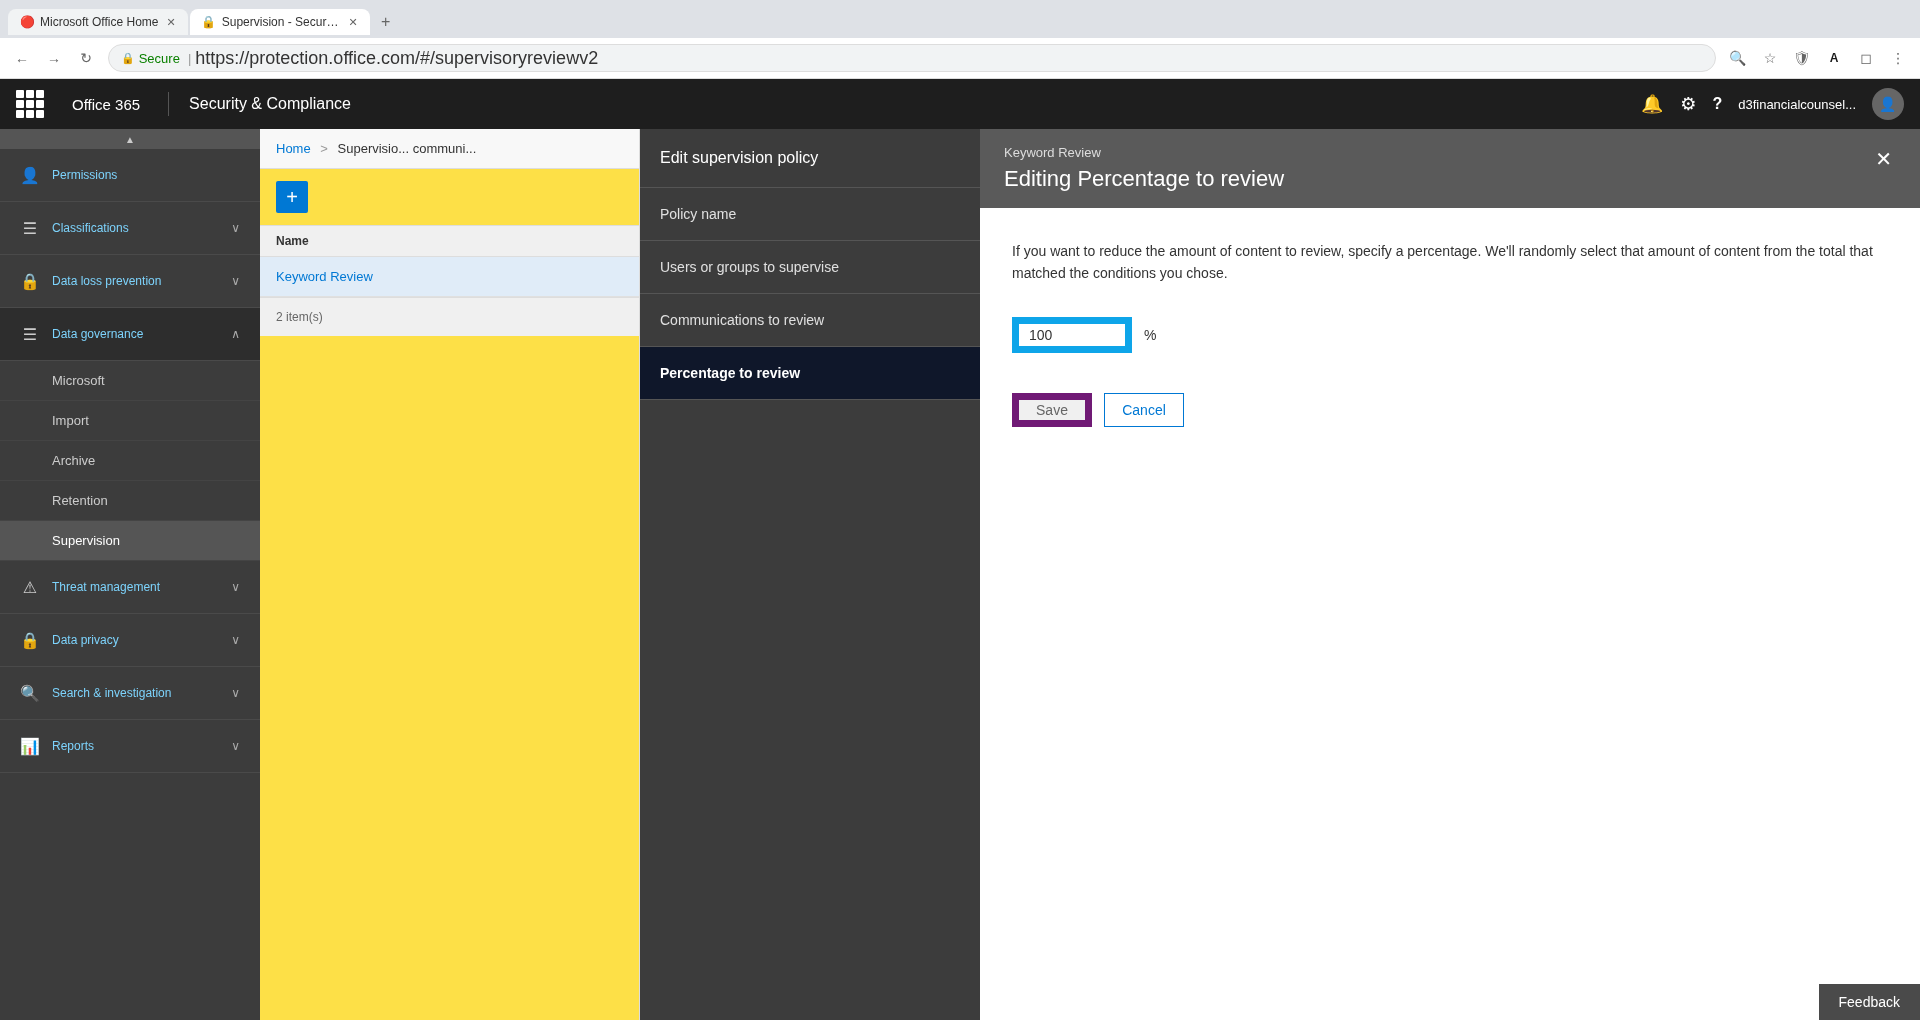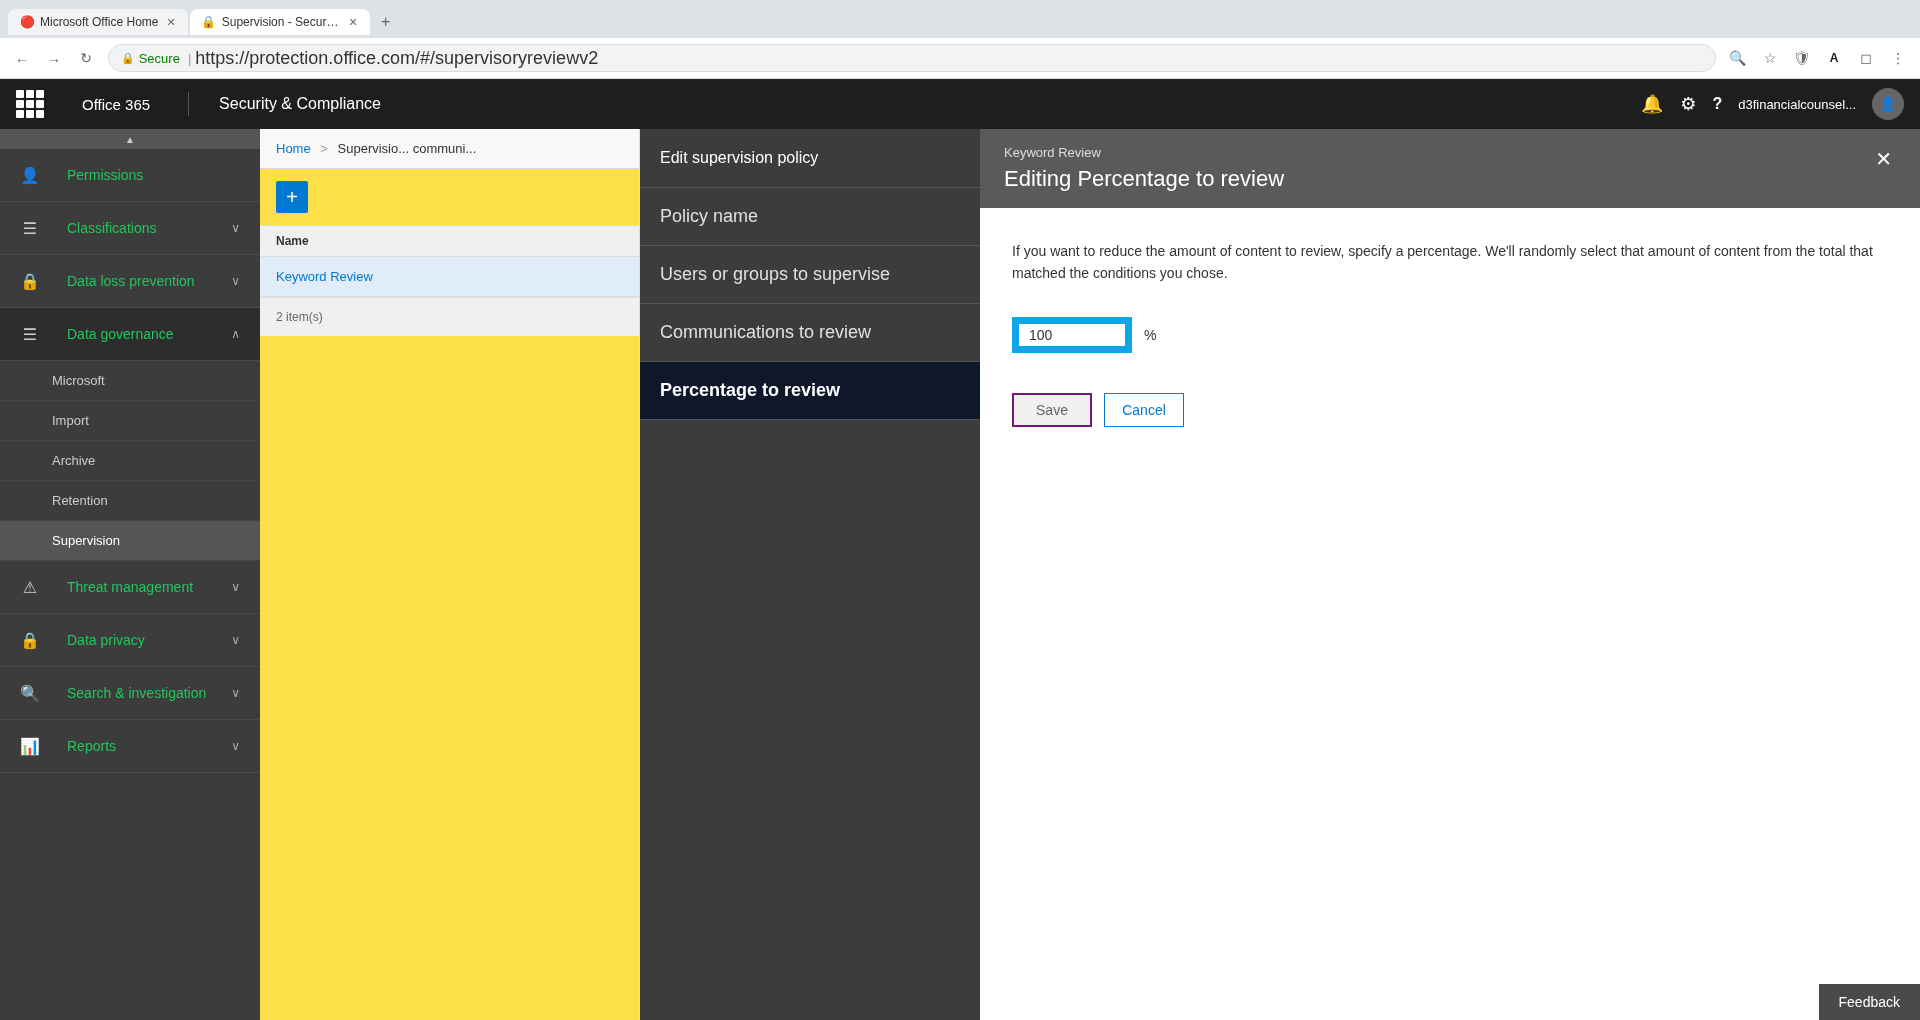--- a/index.html
+++ b/index.html
@@ -130,21 +130,21 @@
       height: calc(100vh - 78px);
     }
 
     
     .top-nav {
       background: #1e1e1e;
       height: 50px;
       display: flex;
       align-items: center;
       padding: 0 16px;
-      gap: 30px;
+      gap: 20px;
       flex-shrink: 0;
     }
     .waffle-btn {
       width: 28px;
       height: 28px;
       display: grid;
       grid-template-columns: repeat(3, 8px);
       grid-template-rows: repeat(3, 8px);
       gap: 2px;
       cursor: pointer;
@@ -238,23 +238,22 @@
       margin-right: 12px;
       flex-shrink: 0;
       display: flex;
       align-items: center;
       justify-content: center;
       color: #ccc;
       font-size: 16px;
     }
     .sidebar-item-label {
       flex: 1;
-      font-size: 14px;
-      color: #22c55e;
-      margin-left: 15px;
+      font-size: 12px;
+      color: #7dd3fc;
     }
     .sidebar-item-chevron {
       color: #aaa;
       font-size: 12px;
     }
     .sidebar-item.expanded { background: #2d2d2d; }
     .sidebar-sub-item {
       padding: 12px 20px 12px 52px;
       cursor: pointer;
       font-size: 13px;
@@ -349,21 +348,21 @@
       border-bottom: 1px solid #555;
       background: #3c3c3c;
     }
     .edit-step {
       padding: 18px 20px;
       border-bottom: 1px solid #555;
       cursor: pointer;
     }
     .edit-step.active { background: #0f172a; }
     .edit-step-label {
-      font-size: 18px;
+      font-size: 14px;
       color: #e0e0e0;
       font-weight: 500;
     }
     .edit-step.active .edit-step-label { color: #fff; font-weight: 600; }
 
     
     .dialog-panel {
       flex: 1;
       background: #fff;
       overflow-y: auto;
@@ -425,21 +424,21 @@
     }
     .dialog-actions {
       display: flex;
       gap: 12px;
       align-items: center;
     }
     .btn-save {
       min-width: 80px;
       height: 34px;
       background: #f0f0f0;
-      border: 2px solid #701a75;
+      border: 7px solid #701a75;
       color: #666;
       font-size: 14px;
       cursor: pointer;
       padding: 0 16px;
     }
     .btn-cancel {
       min-width: 80px;
       height: 34px;
       background: #fff;
       border: 1px solid #0078d4;

